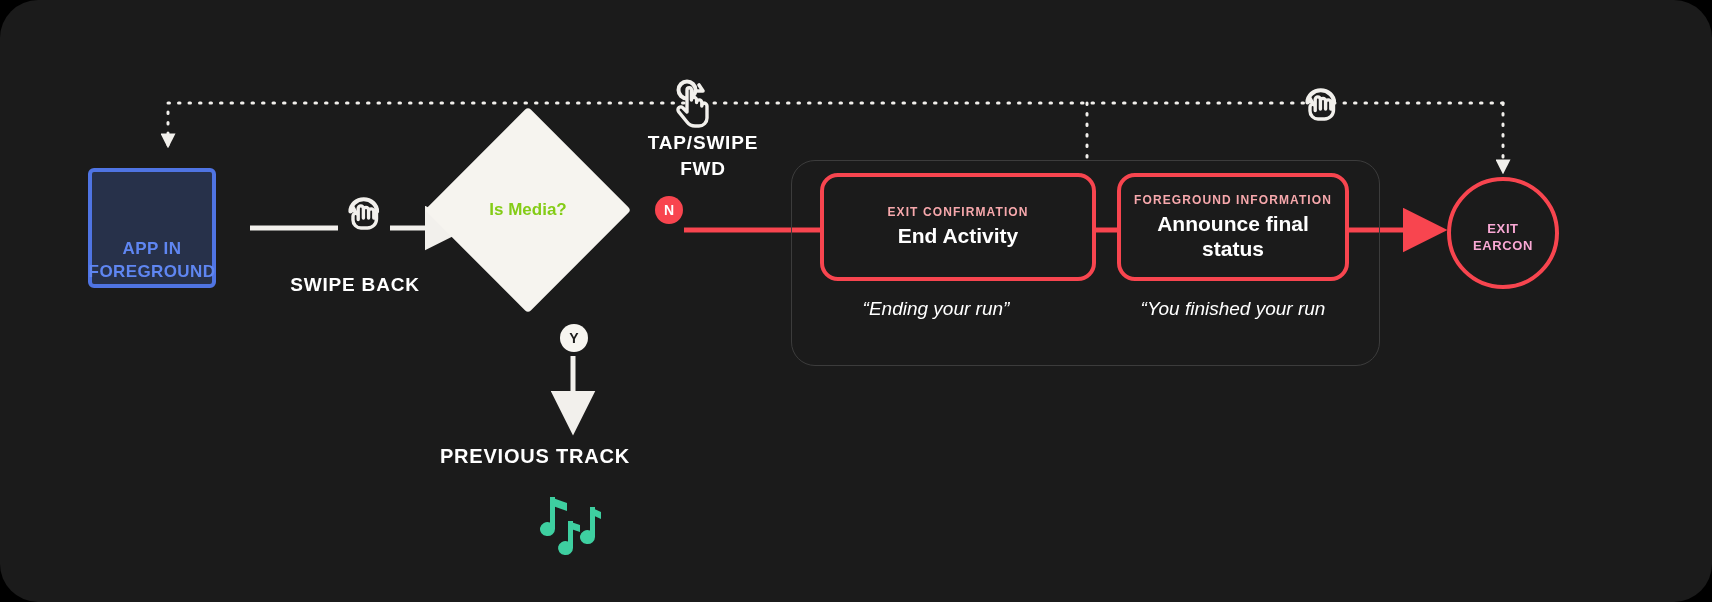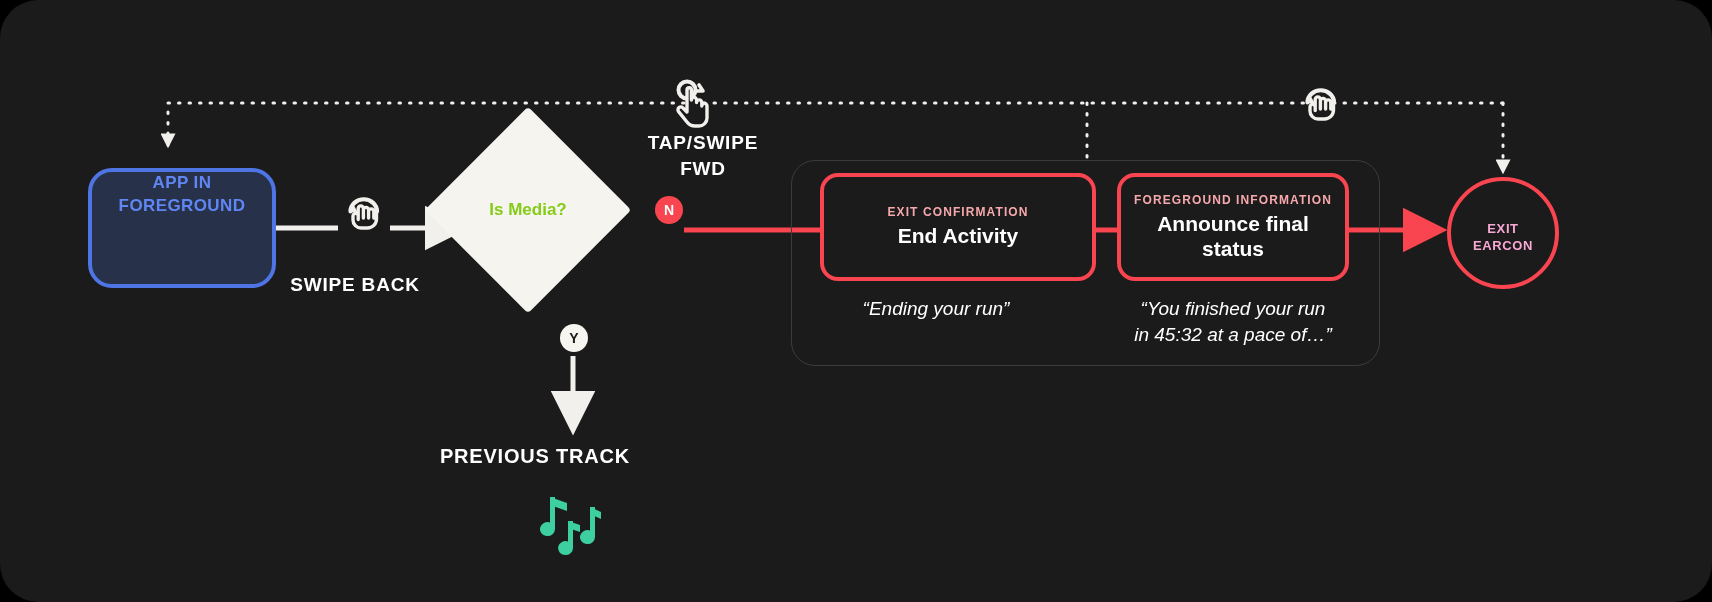--- a/index.html
+++ b/index.html
@@ -17,25 +17,25 @@
     height: 602px;
     background: #1b1b1b;
     border-radius: 38px;
     overflow: hidden;
   }
   .abs { position: absolute; }
 
   
   #app-box {
     left: 88px; top: 168px;
-    width: 188px; height: 120px;
+    width: 128px; height: 120px;
     background: #27314a;
     border: 4px solid #4f74e3;
-    border-radius: 24px;
-    display: flex; align-items: flex-start; justify-content: center;
+    border-radius: 6px;
+    display: flex; align-items: flex-end; justify-content: center;
     box-sizing: border-box;
   }
   #app-box .label {
     color: #5f86f2;
     font-size: 17px;
     font-weight: bold;
     letter-spacing: 0.4px;
     line-height: 1.35;
     text-align: center;
   }
@@ -276,21 +276,20 @@
 
   <div id="step-2" class="abs step-card">
     <div class="step-eyebrow">FOREGROUND INFORMATION</div>
     <div class="step-title">
       <span>Announce final</span><br>
       <span>status</span>
     </div>
   </div>
   <div id="caption-2" class="abs step-caption">
     <span>“You finished your run</span><br>
-    <span>in 45:32 at a pace of…”</span>
   </div>
 
   <div id="earcon" class="abs">
     <div class="label">
       <span>EXIT</span><br>
       <span>EARCON</span>
     </div>
   </div>
 
 </div>

